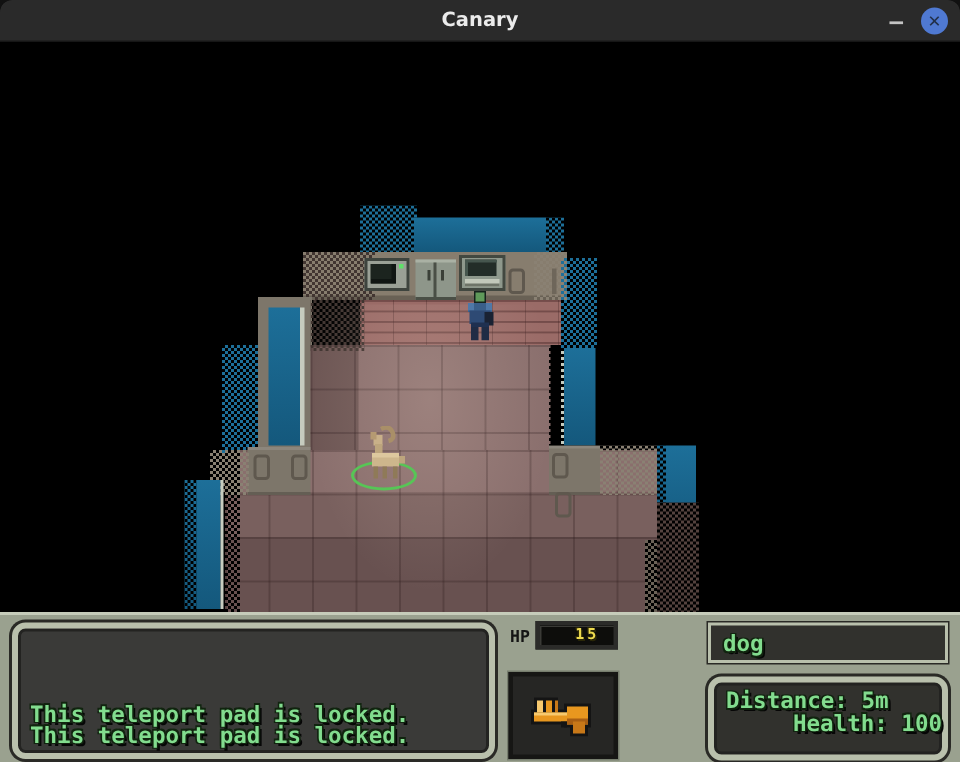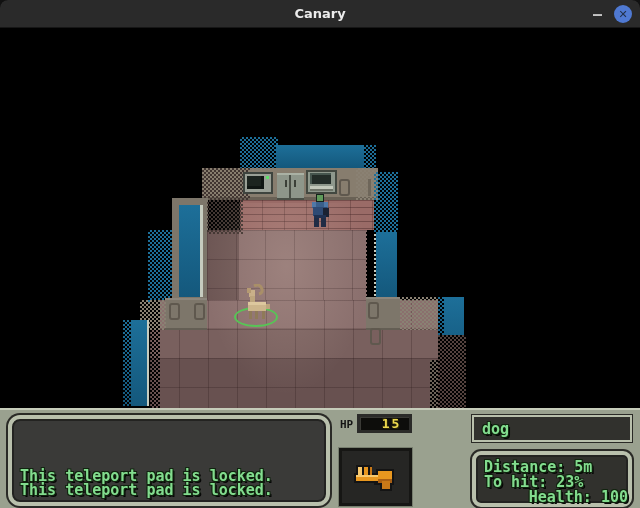--- a/index.html
+++ b/index.html
@@ -33,21 +33,21 @@
          background-size:22px 7px;}
   .wallgray{background:#7d766a;box-shadow:inset 0 2px 0 rgba(255,255,255,.12), inset 0 -2px 0 rgba(0,0,0,.2);}
   .panel-sq{display:inline-block;width:11px;height:17px;border:2px solid #5f584e;border-radius:3px;margin:6px 0 0 4px;}
   
   .hud{position:absolute;left:0;top:408px;width:640px;height:100px;background:#9aa18f;border-top:2px solid #c6ccba;}
   .pframe{border:4px solid #b9c0ac;border-radius:9px;background:#3a3a38;
           box-shadow:0 0 0 2px #2a2a26, inset 0 0 0 2px #232321;}
   .greentxt{color:#82dc8e;font-weight:bold;font-size:15px;letter-spacing:0px;line-height:14px;
             text-shadow:-1px -1px 0 #11240f,1px -1px 0 #11240f,-1px 1px 0 #11240f,1px 1px 0 #11240f,2px 2px 0 #060606;}
   .hpbox{background:#0d0d0b;border:3px solid #2b2b29;box-shadow:inset 1px 1px 0 #3a3a36;}
-  .hpval{color:#ecd94e;font-weight:bold;font-size:13px;letter-spacing:2px;
+  .hpval{color:#ecd94e;font-weight:bold;font-size:10px;letter-spacing:2px;
          text-shadow:1px 1px 0 #2a2708,-1px -1px 0 #2a2708;}
   .darkslot{background:#262624;border:3px solid #161614;box-shadow:0 0 0 1px #777e6e;}
 </style>
 </head>
 <body>
 
 <div class="window">
 
   <div class="titlebar">
     <span class="title">Canary</span>
@@ -156,21 +156,21 @@
         <rect x="9" y="27" width="3" height="8" fill="#8f7a58"></rect>
         <rect x="15" y="27" width="3" height="8" fill="#8f7a58"></rect>
         <rect x="22" y="27" width="3" height="8" fill="#8f7a58"></rect>
         <rect x="26" y="20" width="4" height="5" fill="#bda57d"></rect>
       </svg>
     </div>
   </div>
 
   <div class="hud">
 
-    <div class="abs pframe" style="left:8px;top:5px;width:322px;height:91px;border-radius:12px;">
+    <div class="abs pframe" style="left:8px;top:5px;width:322px;height:91px;">
       <div class="abs" style="left:8px;bottom:5px;right:4px;">
         <div class="greentxt">This teleport pad is locked.</div>
         <div class="greentxt">This teleport pad is locked.</div>
       </div>
     </div>
 
     <span class="abs" style="left:340px;top:8px;font-size:11px;font-weight:bold;color:#141414;">HP</span>
     <div class="abs hpbox" style="left:357px;top:4px;width:55px;height:19px;display:flex;align-items:center;justify-content:center;">
       <span class="hpval" style="margin-left:14px;">15</span>
     </div>
@@ -192,18 +192,17 @@
         <rect x="10" y="9" width="2" height="2" fill="#141414"></rect>
       </svg>
     </div>
 
     <div class="abs" style="left:472px;top:5px;width:160px;height:27px;background:#31312d;border:2px solid #b9c0ac;box-shadow:0 0 0 1px #2a2a26;display:flex;align-items:center;">
       <span class="greentxt" style="margin-left:8px;">dog</span>
     </div>
 
     <div class="abs pframe" style="left:472px;top:41px;width:160px;height:56px;background:#31312d;padding:5px 0 0 8px;">
       <div class="greentxt" style="line-height:15px;">Distance: 5m</div>
-      <div class="greentxt" style="line-height:15px;">To hit: 23%</div>
       <div class="greentxt" style="line-height:15px;text-align:right;">Health: 100</div>
     </div>
   </div>
 
 </div>
 
 </body></html>

